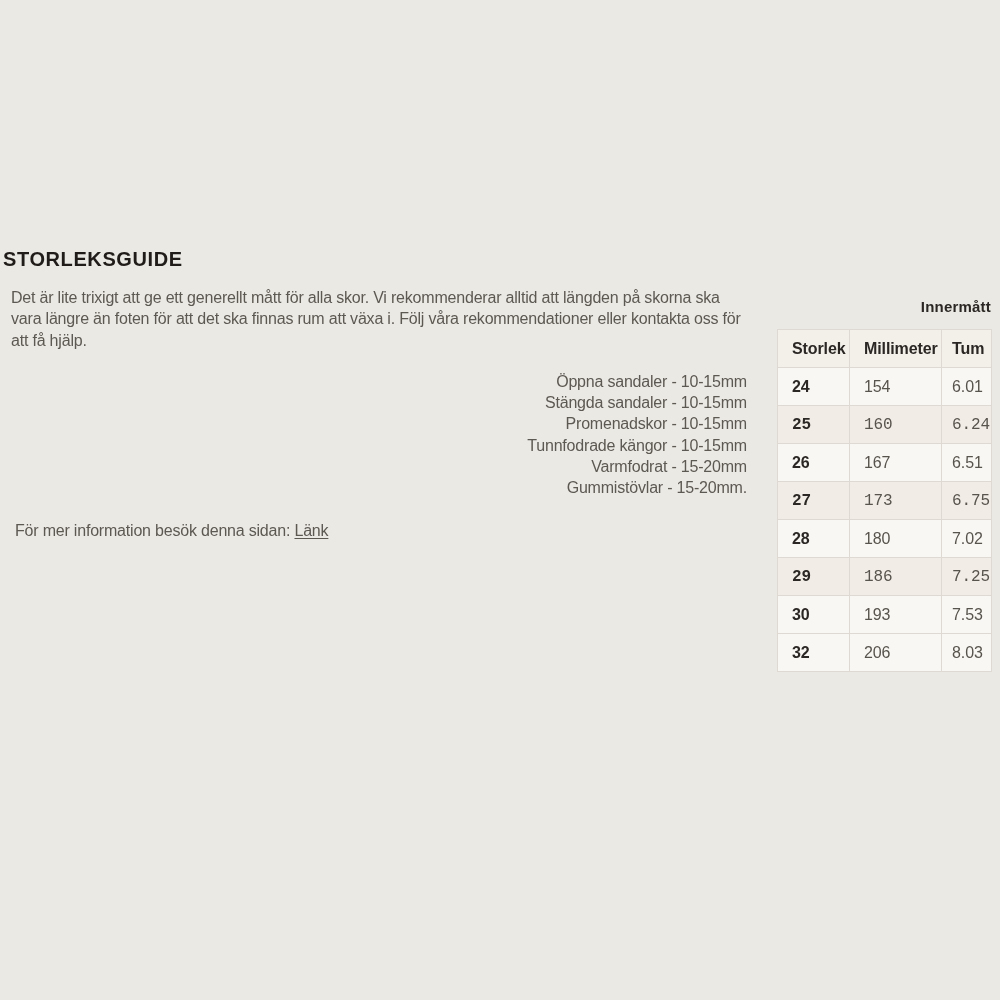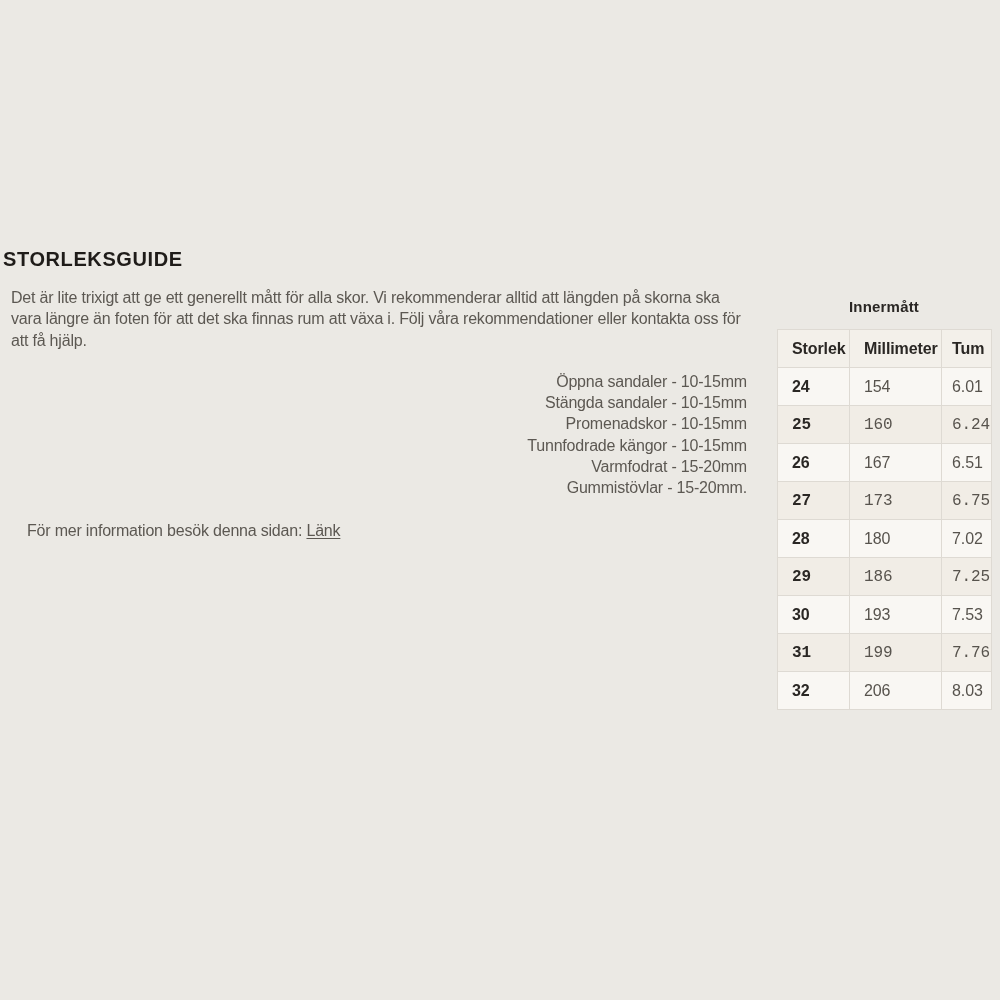--- a/index.html
+++ b/index.html
@@ -52,39 +52,39 @@
     margin-top: 20px;
     font-size: 16px;
     letter-spacing: -0.2px;
   }
   .rec-item {
     line-height: 21.3px;
     white-space: nowrap;
     text-align: right;
   }
   p.more-info {
-    margin: 21px 0 0 16px;
+    margin: 21px 0 0 4px;
     font-size: 16px;
     line-height: 21.3px;
     letter-spacing: -0.2px;
   }
   p.more-info a {
     color: var(--body_text);
     text-decoration: underline;
     text-underline-offset: 2px;
     cursor: pointer;
   }
   .right-col {
     position: absolute;
     left: 777px;
     top: 298px;
     width: 214px;
   }
   .table-title {
-    text-align: center;
+    text-align: right;
     font-weight: bold;
     font-size: 15px;
     line-height: 18px;
     letter-spacing: 0.2px;
     color: var(--table_title_text);
     margin-bottom: 13px;
   }
   table.size-table {
     width: 214px;
     border-collapse: collapse;
@@ -183,25 +183,20 @@
         <tr class="dark">
           <td class="cell-storlek">29</td>
           <td class="cell-millimeter">186</td>
           <td class="cell-tum">7.25</td>
         </tr>
         <tr class="light">
           <td class="cell-storlek">30</td>
           <td class="cell-millimeter">193</td>
           <td class="cell-tum">7.53</td>
         </tr>
-        <tr class="dark">
-          <td class="cell-storlek">31</td>
-          <td class="cell-millimeter">199</td>
-          <td class="cell-tum">7.76</td>
-        </tr>
         <tr class="light">
           <td class="cell-storlek">32</td>
           <td class="cell-millimeter">206</td>
           <td class="cell-tum">8.03</td>
         </tr>
       </tbody>
   </table>
 </div>
 
 </body></html>

